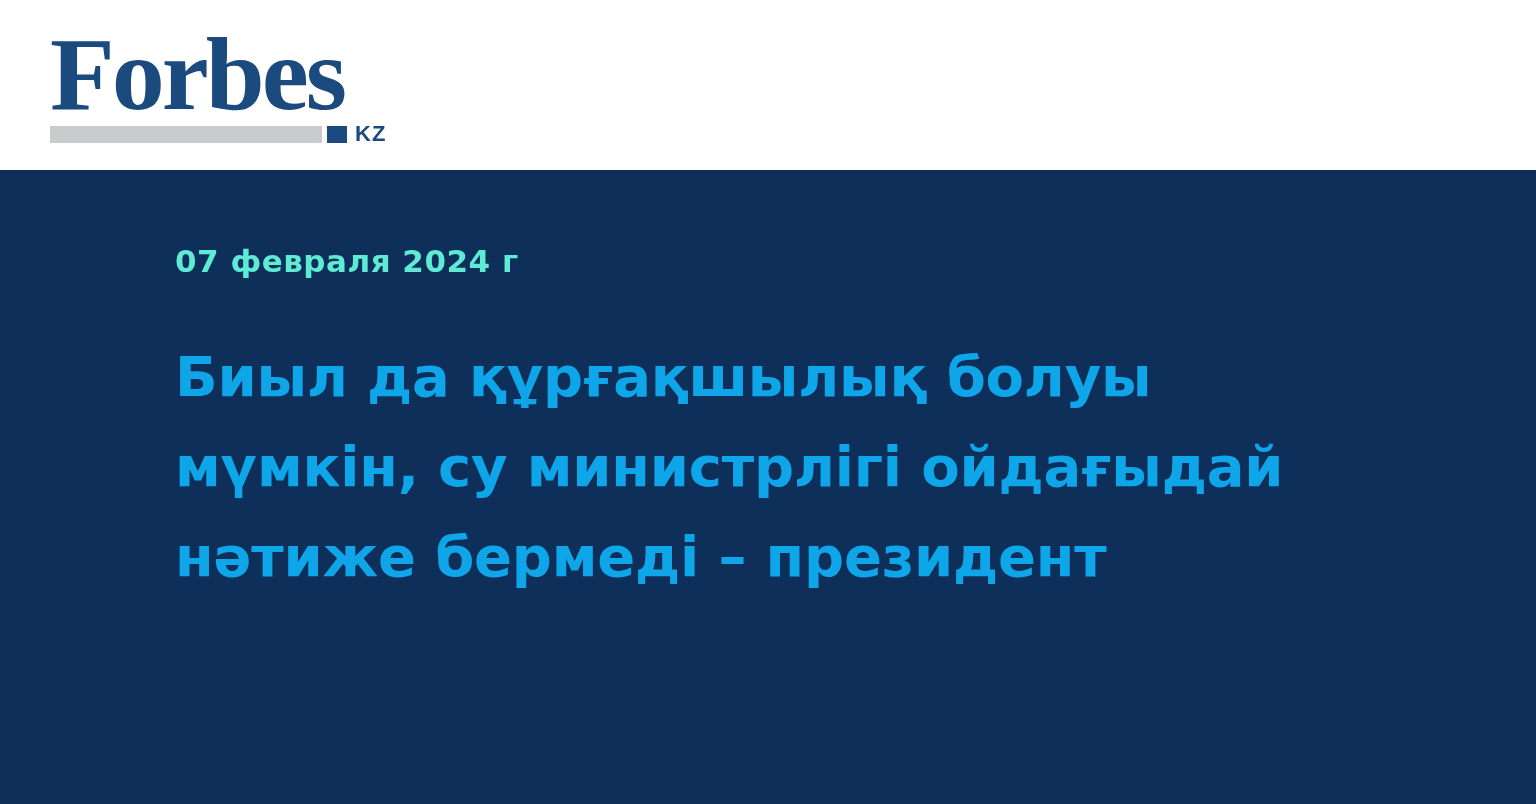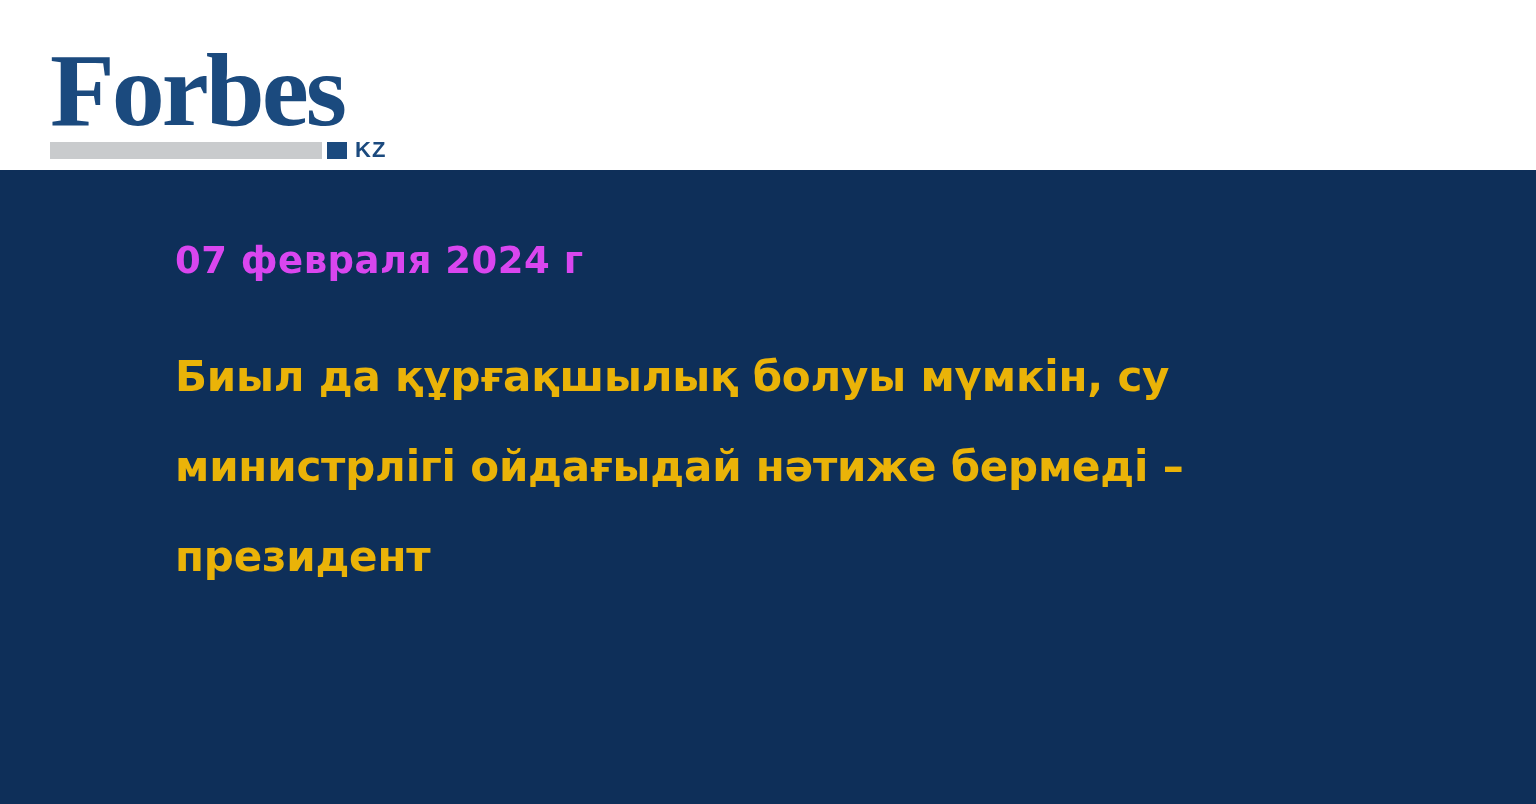--- a/index.html
+++ b/index.html
@@ -28,21 +28,21 @@
     top: 0;
     width: 1536px;
     height: 170px;
     background: #ffffff;
     box-sizing: border-box;
   }
 
   .logo {
     position: absolute;
     left: 50px;
-    top: 38px;
+    top: 22px;
     width: 360px;
     height: 125px;
     text-align: center;
   }
 
   .logo-wordmark {
     position: absolute;
     left: 0;
     top: 0;
     font-family: "Liberation Serif", "DejaVu Serif", serif;
@@ -100,35 +100,35 @@
   .content {
     position: absolute;
     left: 175px;
     top: 72px;
     width: 1250px;
   }
 
   .date {
     font-family: "DejaVu Sans", sans-serif;
     font-weight: bold;
-    font-size: 37px;
+    font-size: 31px;
     line-height: 38px;
     letter-spacing: 0.5px;
-    color: #d946ef;
+    color: #5eead4;
     margin: 0 0 52px 0;
     white-space: nowrap;
   }
 
   .headline {
     font-family: "DejaVu Sans", sans-serif;
     font-weight: bold;
-    font-size: 42px;
+    font-size: 56px;
     line-height: 90px;
     letter-spacing: -0.2px;
-    color: #eab308;
+    color: #0ea5e9;
     margin: 0;
     max-width: 1180px;
   }
 </style>
 </head>
 <body>
 
 <div class="page">
 
   <header class="header">

